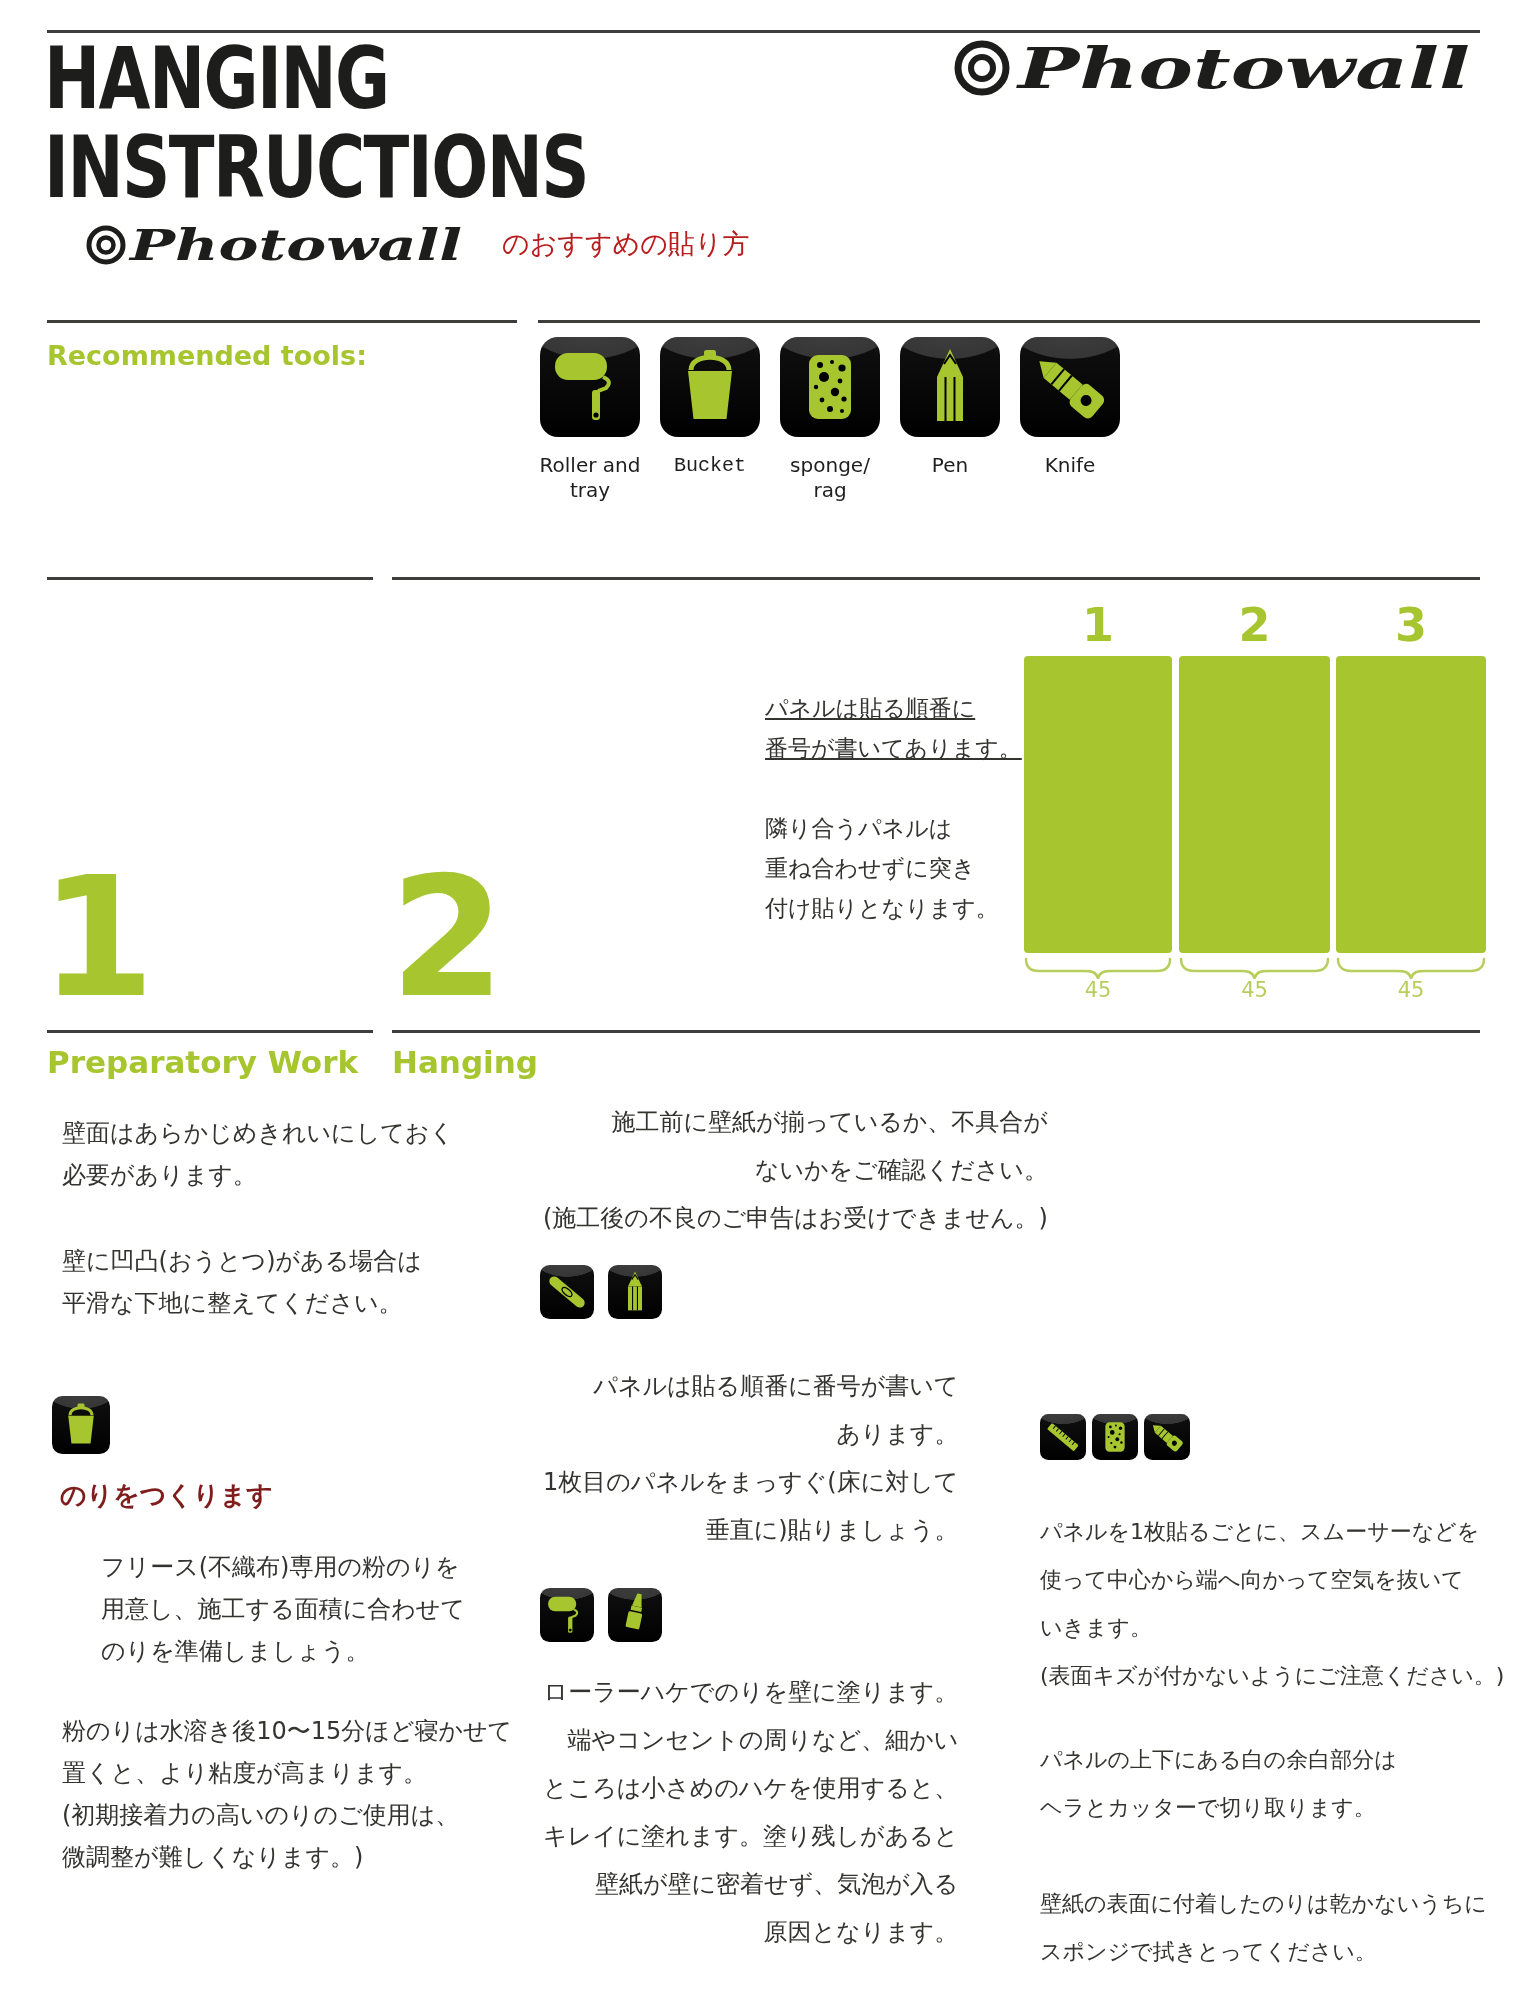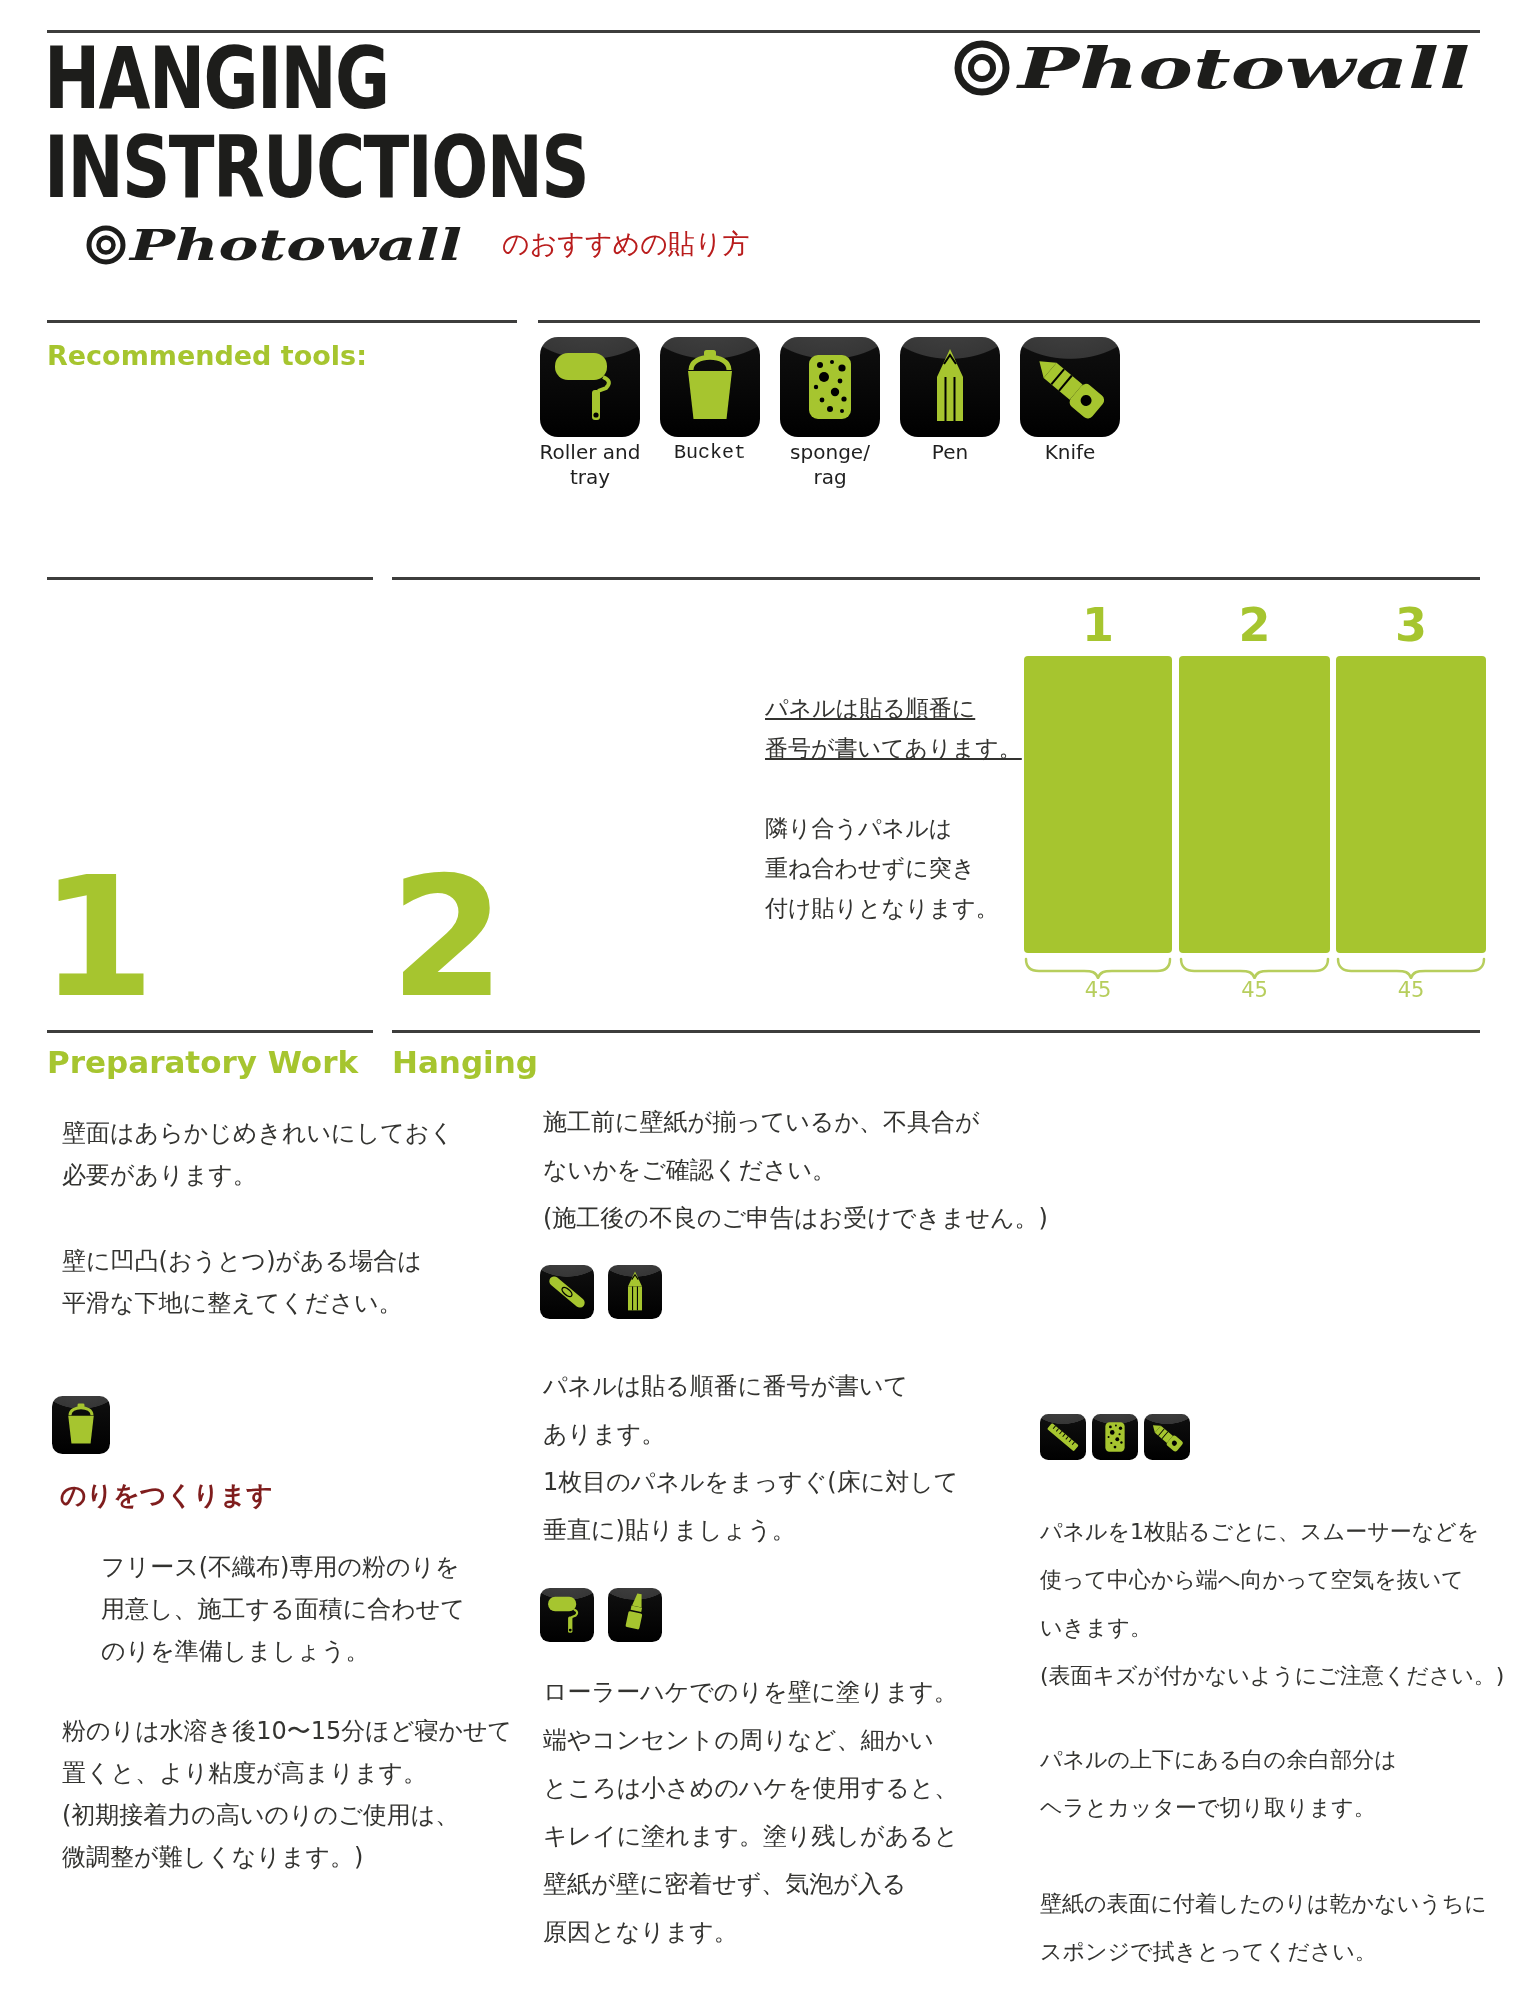--- a/index.html
+++ b/index.html
@@ -4,33 +4,33 @@
 <style>
   html,body{margin:0;padding:0;background:#fff;}
   #page{position:relative;width:1520px;height:2000px;background:#ffffff;overflow:hidden;
         font-family:"DejaVu Sans",sans-serif;color:#333330;}
   .rule{position:absolute;height:3px;background:#3d3d3c;}
   .title-line{position:absolute;font-size:86px;font-weight:bold;color:#1d1d1b;line-height:89px;
         letter-spacing:-2px;white-space:nowrap;transform:scaleX(.78);transform-origin:0 0;}
   .sechead{position:absolute;font-weight:bold;color:#a6c52f;white-space:nowrap;}
   .p{position:absolute;font-size:24px;color:#333330;white-space:nowrap;}
   .c1{line-height:42px;}
-  .c2{line-height:48px;}
+  .c2{line-height:48px;text-align:right;}
   .c3{line-height:48px;font-size:22px;}
   .mid{line-height:40px;font-size:23px;}
   .tile{position:absolute;border-radius:18%;
         background:radial-gradient(135% 95% at 50% -30%,#474747 0%,#363636 54%,rgba(0,0,0,0) 55%),
                    linear-gradient(#101010,#000000);}
   .tile svg{display:block;width:100%;height:100%;}
   .bignum{position:absolute;font-size:165px;font-weight:bold;color:#a6c52f;line-height:1;}
   .pnum{position:absolute;font-size:46px;font-weight:bold;color:#a6c52f;text-align:center;}
   .panel{position:absolute;top:656px;height:297px;background:#a6c52f;border-radius:4px;}
   .brace{position:absolute;top:957px;height:22px;}
   .w45{position:absolute;top:978px;font-size:21px;color:#b7ce5d;text-align:center;}
-  .toollabel{position:absolute;top:440px;width:140px;text-align:center;font-size:20px;
+  .toollabel{position:absolute;top:453px;width:140px;text-align:center;font-size:20px;
         line-height:25px;color:#1f1f1f;}
   .subhead-jp{position:absolute;font-size:26px;font-weight:bold;color:#7f1d1d;}
   .logo-text{font-family:"DejaVu Serif",serif;font-style:italic;font-weight:bold;fill:#1d1d1b;}
 </style>
 </head>
 <body>
 
 <div id="page">
 
   <div class="rule" style="left:47px;top:30px;width:1433px;"></div>

